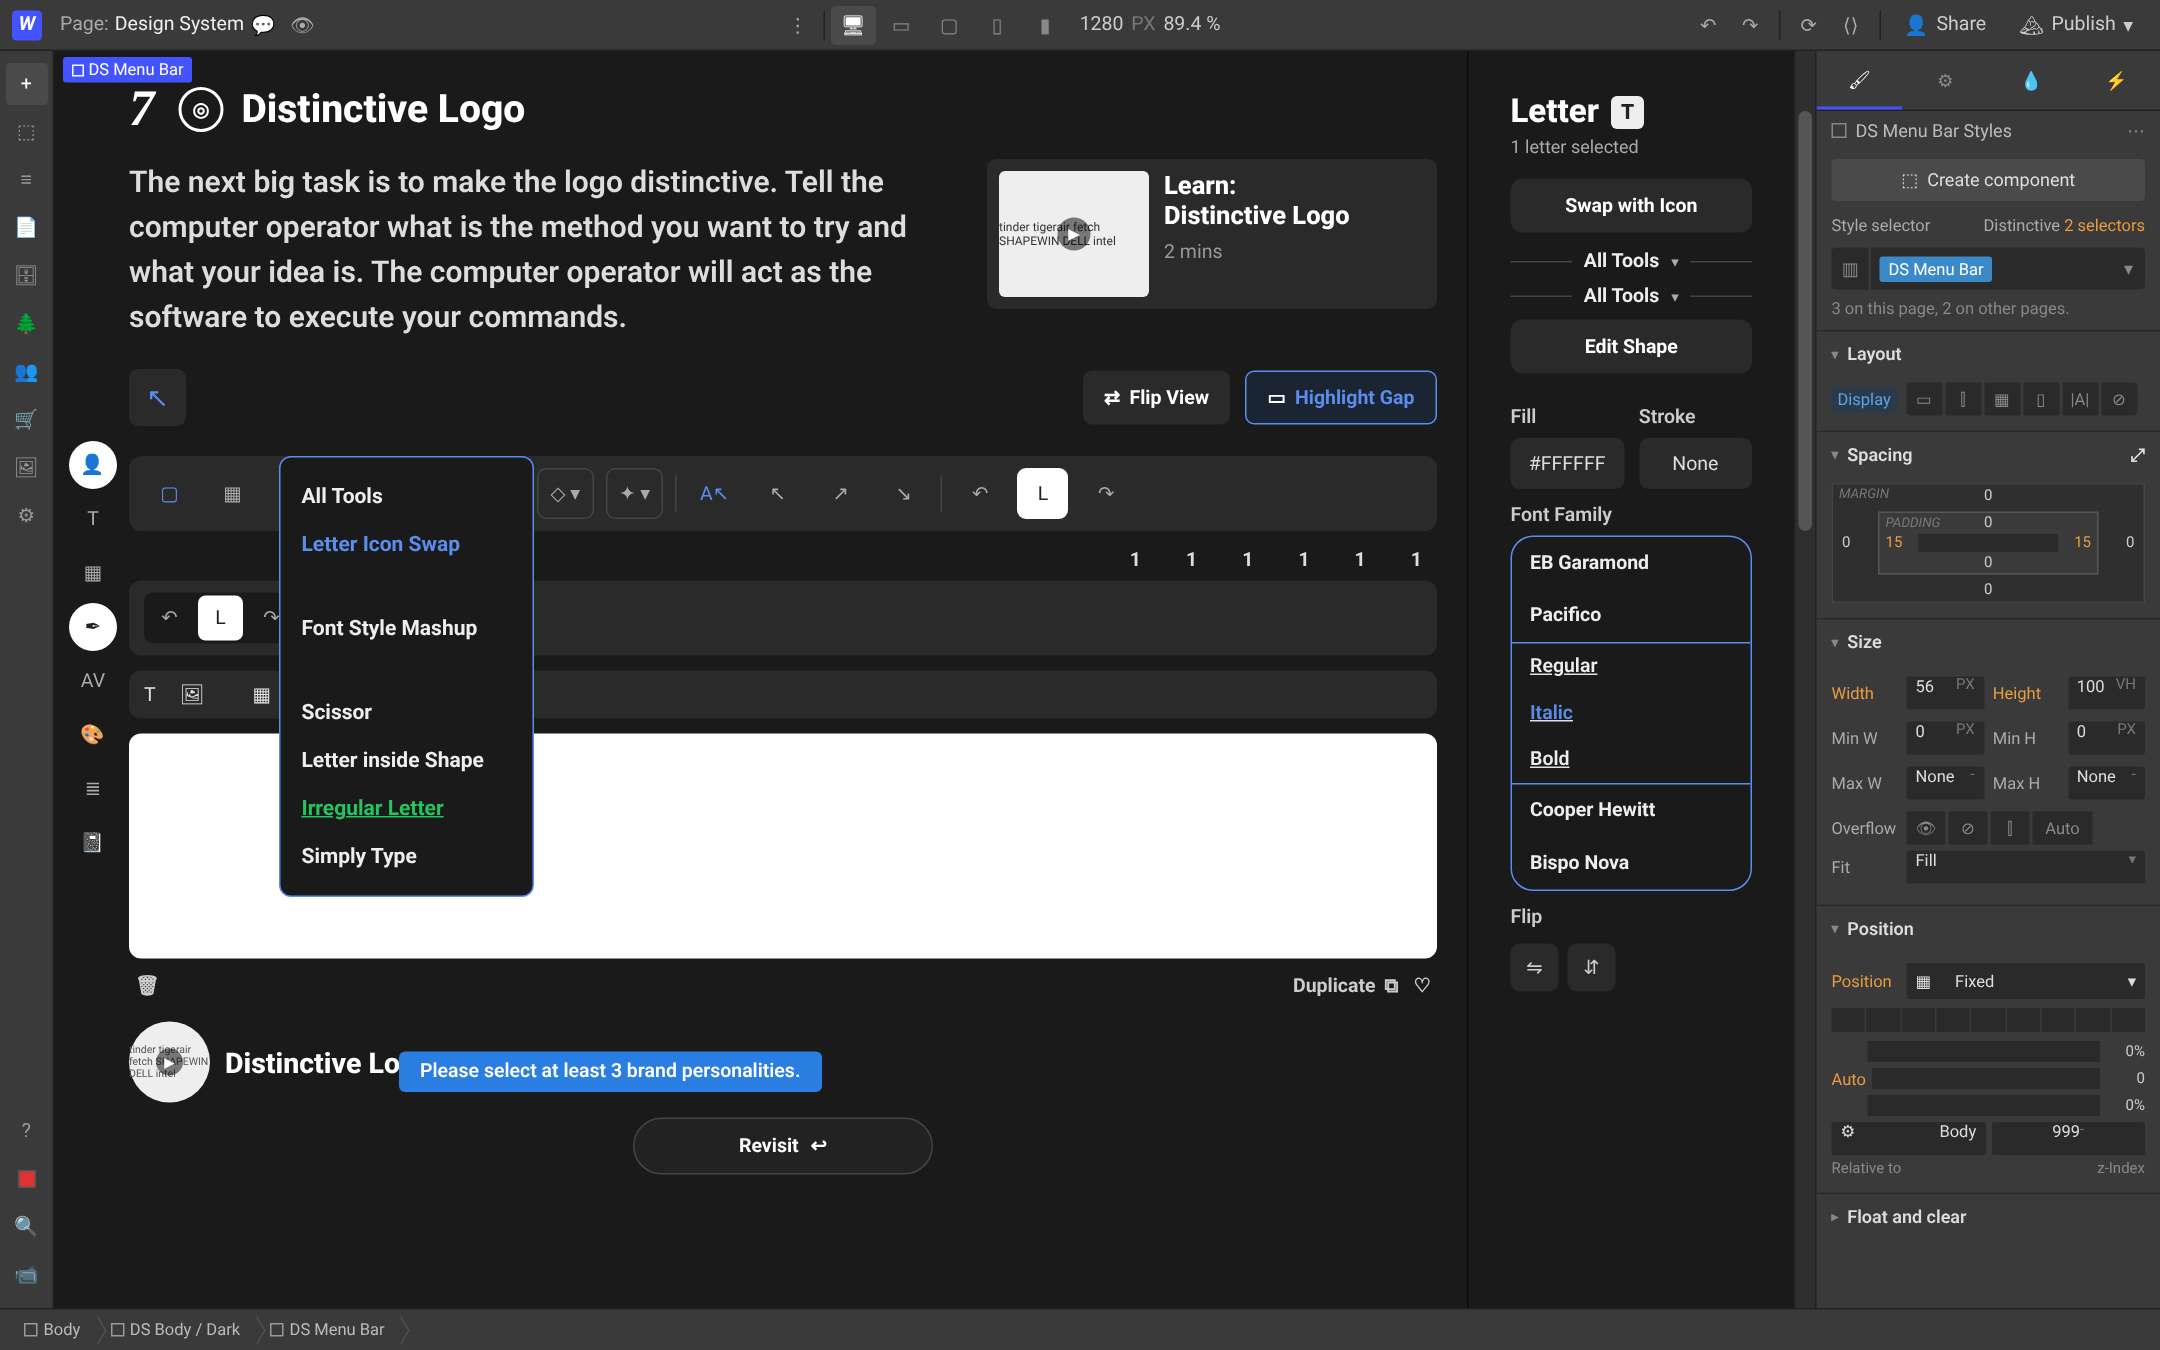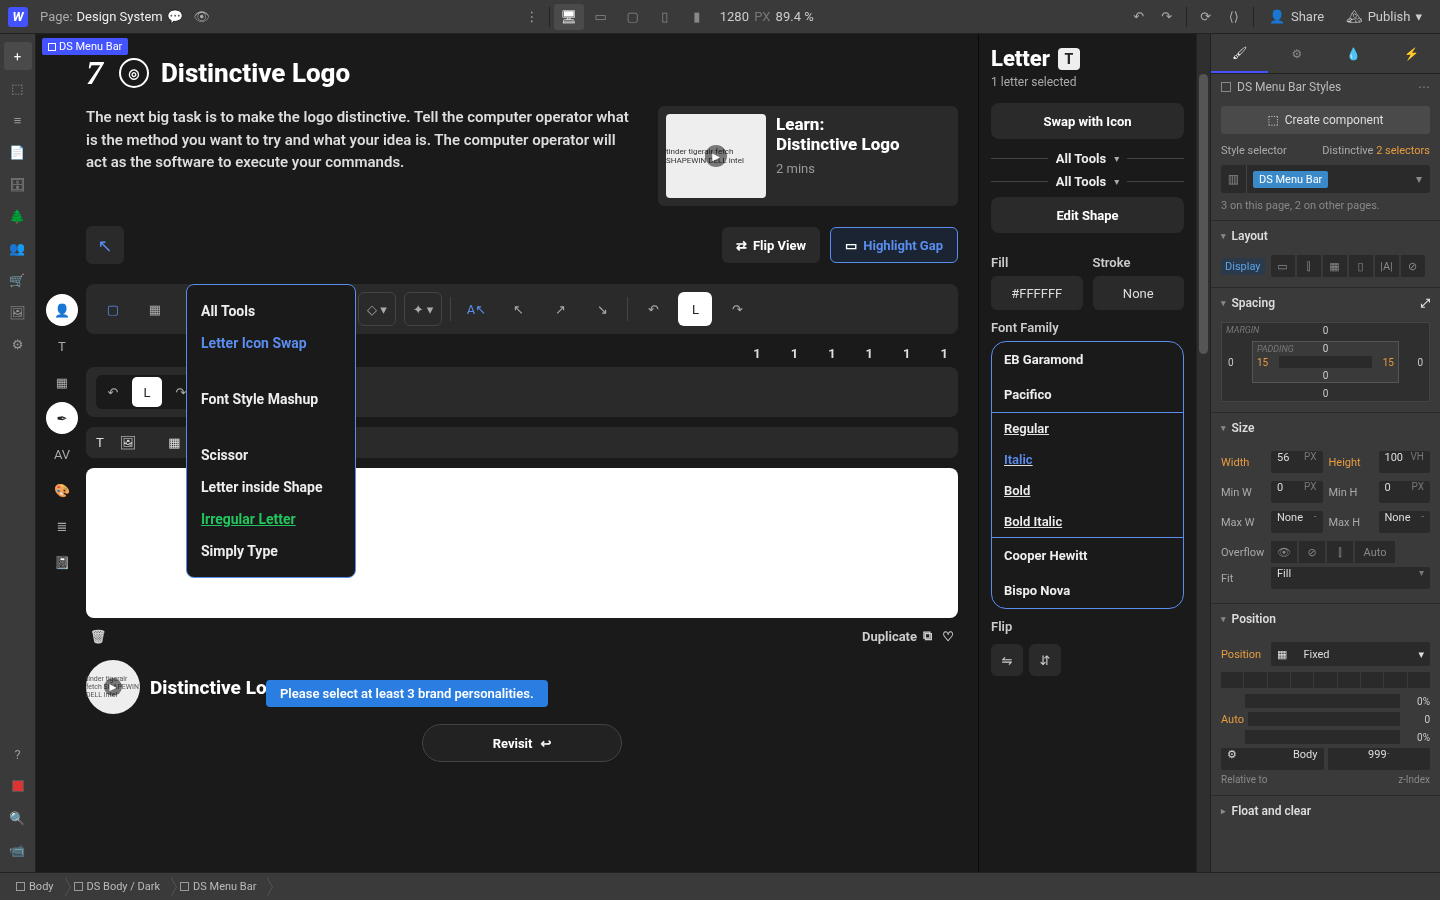--- a/index.html
+++ b/index.html
@@ -34,21 +34,21 @@
 .canvas .sidetools { position:absolute; left:10px; top:260px; display:flex; flex-direction:column; gap:4px; }
 .canvas .sidetools .st { width:32px; height:32px; border-radius:16px; display:flex; align-items:center; justify-content:center; cursor:pointer; color:#aaa; }
 .canvas .sidetools .st.white { background:#fff; color:#222; }
 .canvas .sidetools .st:not(.white) { background:transparent; }
 
 .heading-row { display:flex; align-items:center; gap:12px; margin-bottom:14px; }
 .heading-row .num { font-size:34px; font-weight:800; color:#fff; font-family:Georgia,serif; font-style:italic; margin-right:4px; }
 .heading-row .circ { width:30px; height:30px; border-radius:15px; border:2px solid #fff; display:flex; align-items:center; justify-content:center; color:#fff; font-weight:bold; }
 .heading-row h1 { font-size:26px; font-weight:800; color:#fff; }
 .intro-row { display:flex; gap:20px; margin-bottom:20px; }
-.intro-text { flex:1; color:#ddd; line-height:1.5; font-size:15px; font-weight:600; }
+.intro-text { flex:1; color:#ddd; line-height:1.5; font-size:20px; font-weight:600; }
 .learn-card { width:300px; height:100px; background:#2a2a2a; border-radius:6px; display:flex; gap:10px; padding:8px; }
 .learn-thumb { width:100px; height:84px; background:#eee; border-radius:4px; display:flex; flex-wrap:wrap; align-content:center; justify-content:center; font-size:8px; color:#333; position:relative; }
 .learn-thumb .play { position:absolute; top:50%; left:50%; transform:translate(-50%,-50%); width:22px; height:22px; border-radius:11px; background:rgba(0,0,0,0.5); color:#fff; display:flex; align-items:center; justify-content:center; font-size:10px; }
 .learn-info { flex:1; }
 .learn-info .lt { font-weight:800; font-size:17px; color:#fff; line-height:1.2; }
 .learn-info .lm { color:#999; font-size:13px; margin-top:6px; }
 
 .actionbar { display:flex; align-items:center; gap:10px; margin-bottom:20px; }
 .iconbox { width:38px; height:38px; background:#2a2a2a; border-radius:6px; display:flex; align-items:center; justify-content:center; color:#5b8def; font-size:18px; }
 .actionbar .flex1 { flex:1; }
@@ -82,21 +82,21 @@
 .card-actions .ca { color:#ccc; cursor:pointer; display:flex; gap:6px; align-items:center; font-weight:700; }
 
 .revisit-row { display:flex; align-items:center; gap:10px; position:relative; }
 .rv-thumb { width:54px; height:54px; border-radius:27px; background:#eee; position:relative; display:flex; align-items:center; justify-content:center; font-size:7px; color:#555; }
 .rv-thumb .play { position:absolute; width:18px; height:18px; border-radius:9px; background:rgba(0,0,0,0.5); color:#fff; display:flex; align-items:center; justify-content:center; font-size:9px; }
 .rv-title { font-weight:800; font-size:19px; color:#fff; }
 .blue-banner { position:absolute; left:180px; top:20px; background:#2a7de1; color:#fff; padding:6px 14px; border-radius:4px; font-size:13px; font-weight:600; }
 .revisit-btn { margin:10px auto 0; width:200px; height:38px; background:#222; border:1px solid #444; border-radius:19px; display:flex; align-items:center; justify-content:center; gap:8px; color:#fff; font-weight:700; cursor:pointer; }
 
 
-.midpanel { width:218px; background:#1a1a1a; padding:12px; border-left:1px solid #0a0a0a; overflow-y:auto; }
+.midpanel { width:218px; background:#1a1a1a; padding:28px; border-left:1px solid #0a0a0a; overflow-y:auto; }
 .midpanel h2 { font-size:22px; font-weight:800; color:#fff; display:flex; align-items:center; gap:8px; }
 .midpanel h2 .lbox { width:22px; height:22px; background:#eee; color:#222; border-radius:4px; display:flex; align-items:center; justify-content:center; font-size:14px; }
 .midpanel .sub { color:#aaa; font-size:12px; margin:4px 0 14px; }
 .midpanel .fullbtn { width:100%; height:36px; background:#2a2a2a; border-radius:8px; display:flex; align-items:center; justify-content:center; color:#fff; font-weight:700; cursor:pointer; margin-bottom:12px; }
 .midpanel .rule-label { display:flex; align-items:center; gap:8px; margin:8px 0; }
 .midpanel .rule-label .line { flex:1; height:1px; background:#444; }
 .midpanel .rule-label .txt { color:#eee; font-weight:700; font-size:13px; }
 .midpanel .rule-label .chev { color:#aaa; font-size:10px; }
 .midpanel .lbl { color:#ccc; font-size:13px; font-weight:600; margin:10px 0 6px; }
 .midpanel .two { display:flex; gap:10px; }
@@ -385,21 +385,20 @@
         </div>
     </div>
     <div class="lbl">Font Family</div>
     <div class="font-list">
       <div class="fh">EB Garamond</div>
       <div class="fh">Pacifico</div>
       <div class="inner">
         <div class="fi">Regular</div>
         <div class="fi sel">Italic</div>
         <div class="fi">Bold</div>
-        <div class="fi">Bold Italic</div>
       </div>
       <div class="fh">Cooper Hewitt</div>
       <div class="fh">Bispo Nova</div>
     </div>
     <div class="lbl">Flip</div>
     <div class="flip-icons">
       <div class="fic">⇋</div>
       <div class="fic">⇵</div>
     </div>
   </div>

